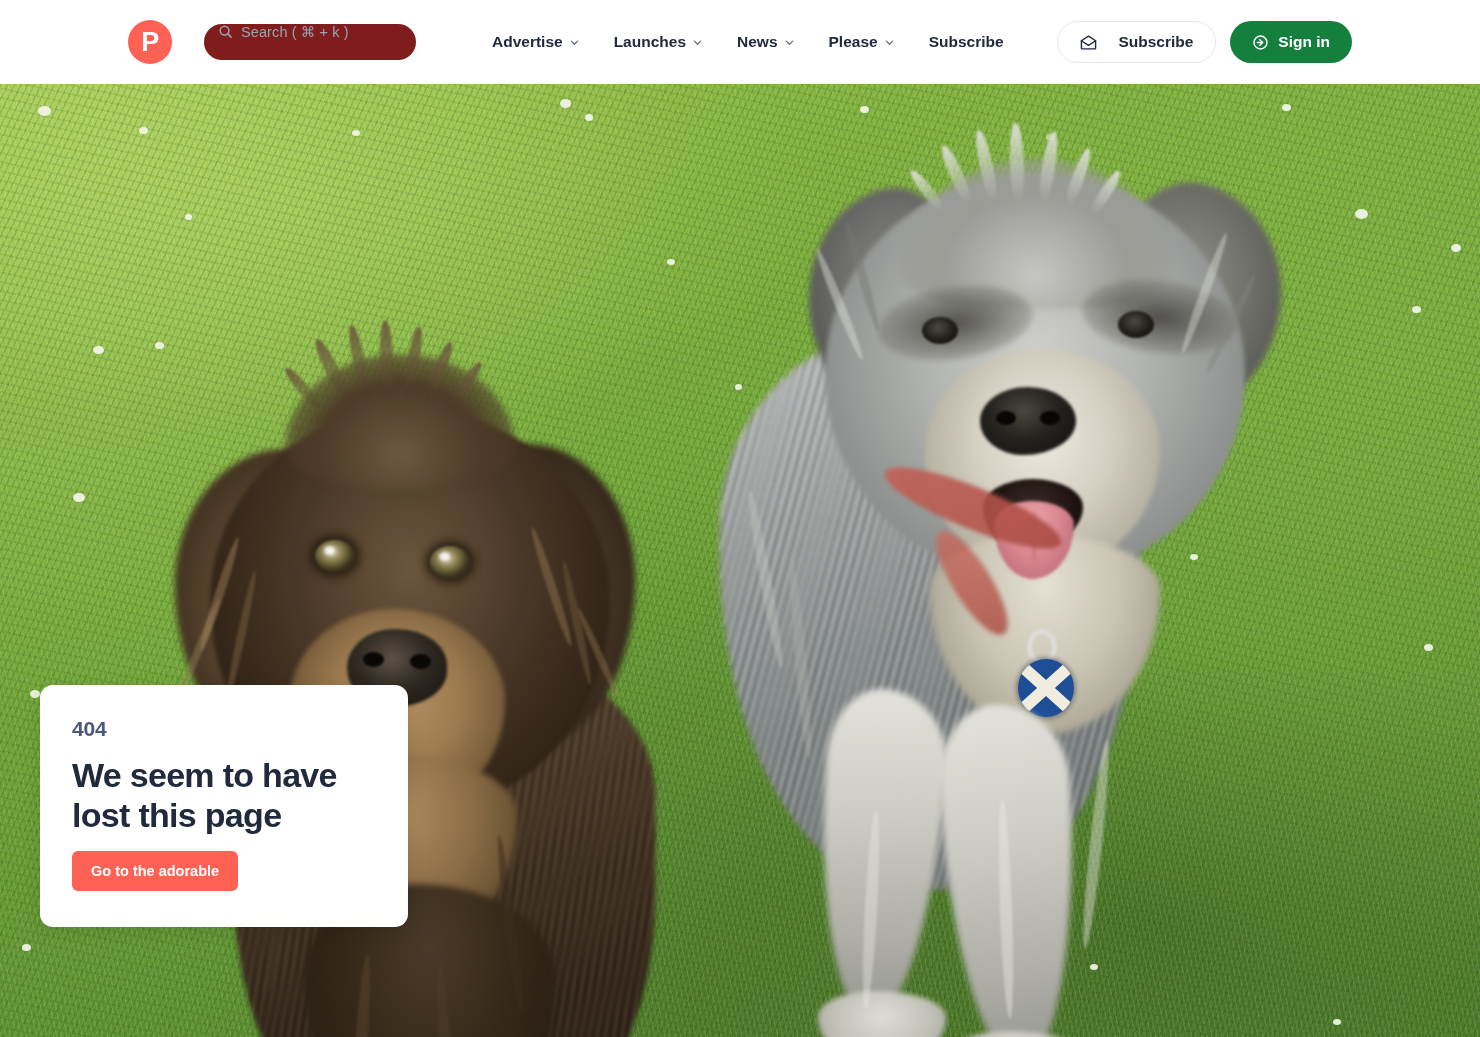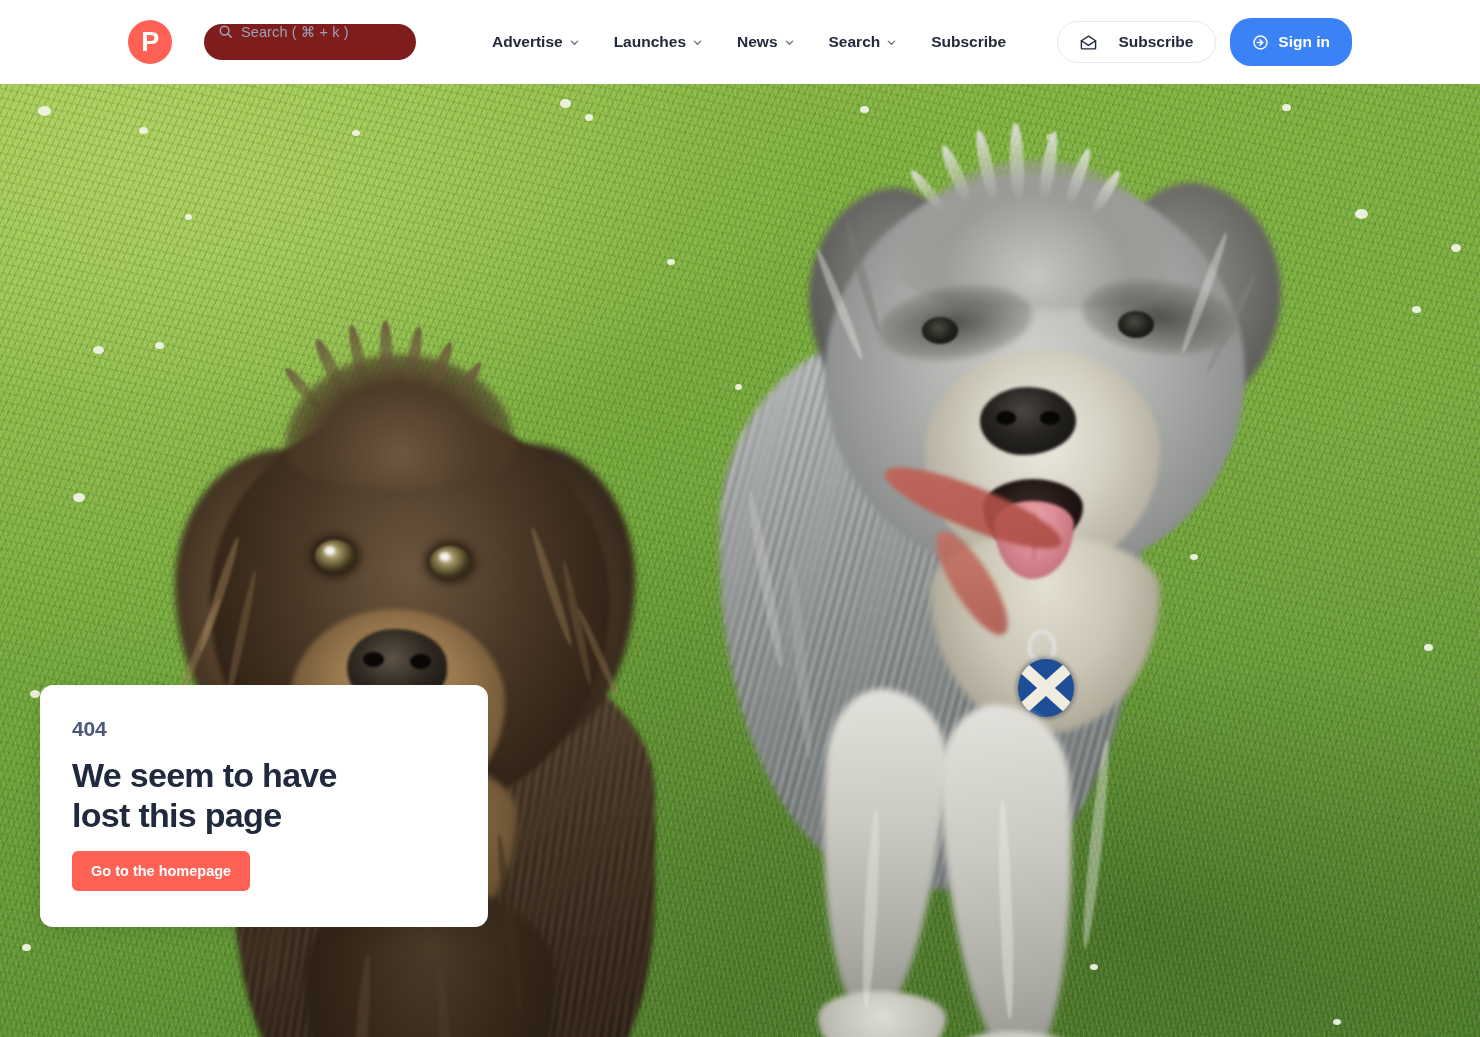--- a/index.html
+++ b/index.html
@@ -109,25 +109,25 @@
     color: #21293c;
     font-size: 15.5px;
     font-weight: 700;
     cursor: pointer;
     white-space: nowrap;
   }
   .btn-signin {
     display: flex;
     align-items: center;
     gap: 9px;
-    height: 48px;
+    height: 42px;
     padding: 0 22px;
     border-radius: 21px;
     border: none;
-    background: #3b82f6;
+    background: #15803d;
     color: #ffffff;
     font-size: 15.5px;
     font-weight: 700;
     cursor: pointer;
     white-space: nowrap;
   }
   .btn-subscribe .icn, .btn-signin .icn { width: 17px; height: 17px; display:block; flex:0 0 auto; }
 
   
   .hero {
@@ -419,21 +419,21 @@
     position: absolute;
     border-radius: 50%;
     filter: blur(1.3px);
   }
 
   
   .card-404 {
     position: absolute;
     left: 40px;
     top: 601px;              
-    width: 448px;
+    width: 368px;
     background: #ffffff;
     border-radius: 13px;
     padding: 32px 36px 36px 32px;
     box-shadow: 0 4px 18px rgba(0,0,0,.10);
     z-index: 10;
   }
   .card-404 .code {
     font-size: 21px;
     font-weight: 700;
     color: #4b587c;
@@ -501,21 +501,21 @@
     </div>
 
     <div class="nav-item">
       <span>News</span>
       <svg class="chev" viewBox="0 0 24 24" fill="none" stroke="currentColor" stroke-width="3" stroke-linecap="round" stroke-linejoin="round">
           <polyline points="5,9 12,16 19,9"></polyline>
         </svg>
     </div>
 
     <div class="nav-item">
-      <span>Search</span>
+      <span>Please</span>
       <svg class="chev" viewBox="0 0 24 24" fill="none" stroke="currentColor" stroke-width="3" stroke-linecap="round" stroke-linejoin="round">
           <polyline points="5,9 12,16 19,9"></polyline>
         </svg>
     </div>
 
     <div class="nav-item">
       <span>Subscribe</span>
     </div>
 
   </nav>
@@ -678,16 +678,16 @@
         <div class="strand" style="left:165px; top:650px; width:12px; height:200px; background:rgba(235,235,228,.4);  transform:rotate(3deg);"></div>
       </div>
     </div>
 
   </div>
 
   <div class="card-404">
     <div class="code">404</div>
     <div class="headline">We seem to have
 lost this page</div>
-    <button class="btn-home">Go to the homepage</button>
+    <button class="btn-home">Go to the adorable</button>
   </div>
 
 </div>
 
 </body></html>

